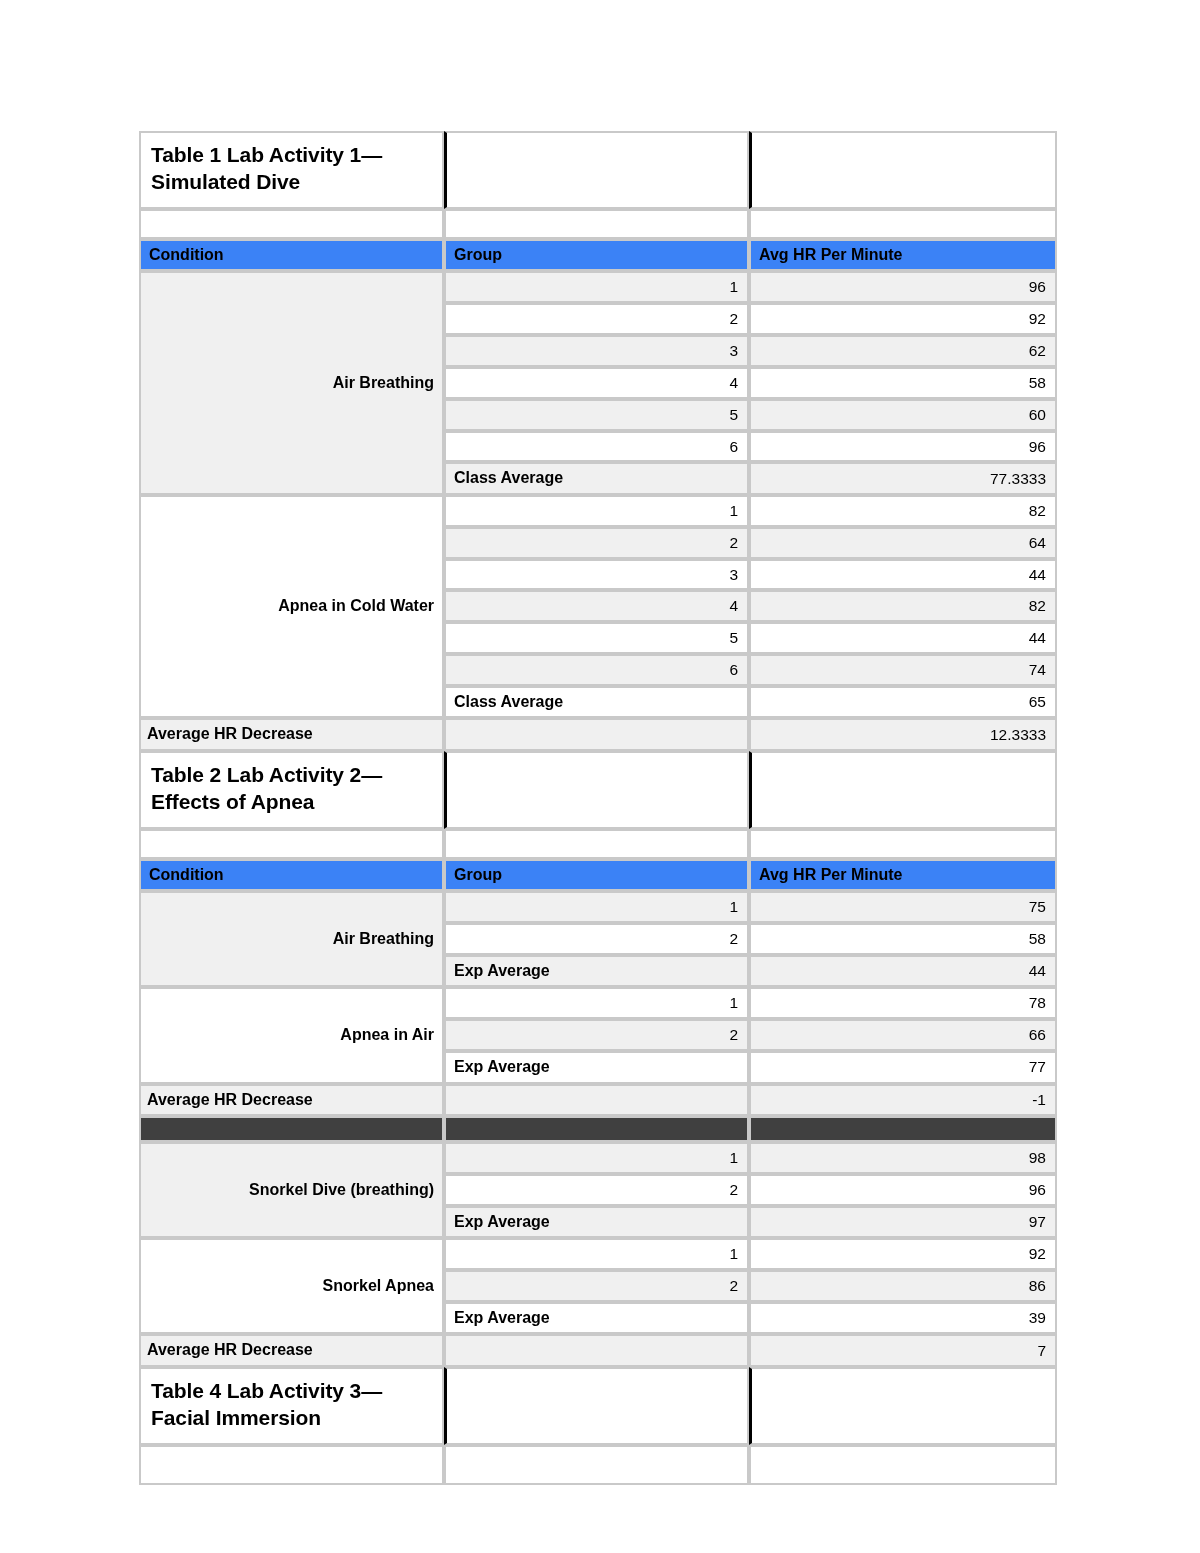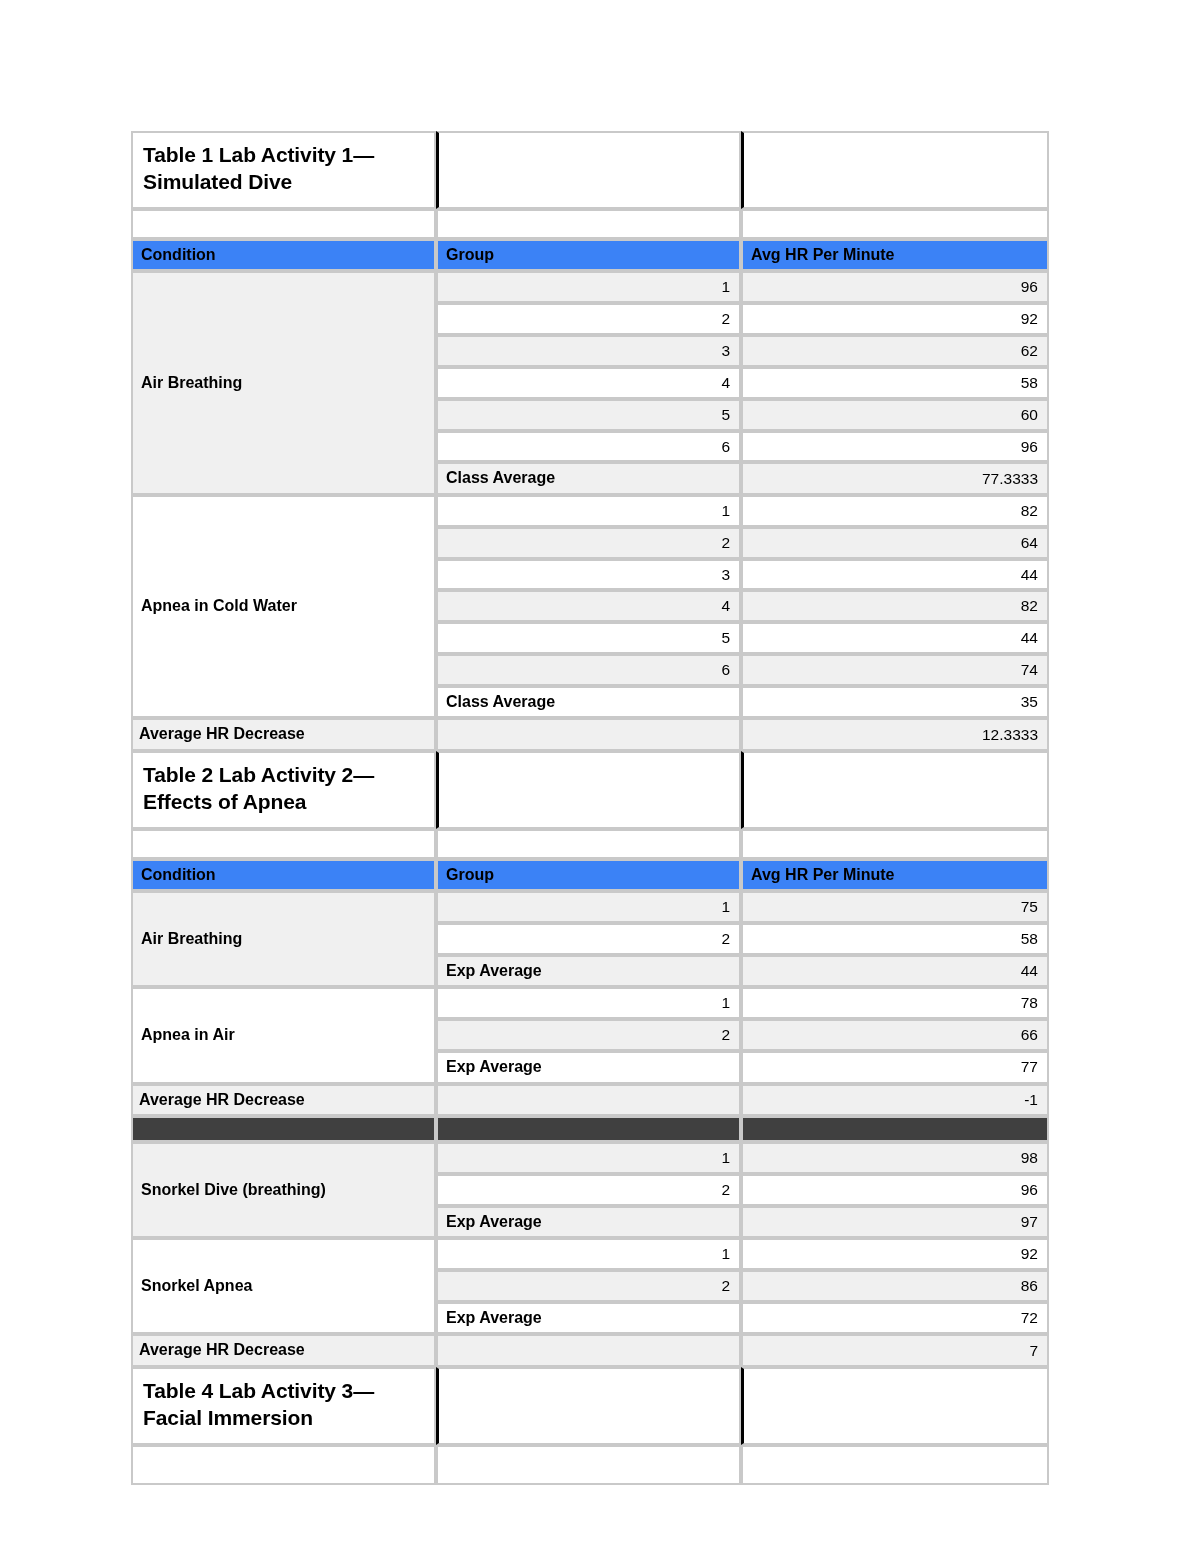--- a/index.html
+++ b/index.html
@@ -13,21 +13,21 @@
     font-family: "Liberation Sans", sans-serif;
     color: #000000;
     -webkit-font-smoothing: none;
   }
 
   .page {
     position: relative;
     width: 1200px;
     height: 1553px;
     box-sizing: border-box;
-    padding: 131px 0 0 0;
+    padding: 131px 0 0 8px;
   }
 
   .doc-table {
     width: 918px;
     margin: 0 auto 0 131px;
     border-collapse: separate;
     border-spacing: 0;
     table-layout: fixed;
   }
 
@@ -90,21 +90,21 @@
     font-weight: bold;
   }
 
   
   tr.data-row td { height: 29.5px; }
   td.num {
     text-align: right;
     padding-right: 9px;
   }
   td.cond-label {
-    text-align: left;
+    text-align: right;
     font-weight: bold;
     font-size: 16px;
     vertical-align: middle;
   }
   td.sub-label {
     font-weight: bold;
     font-size: 16px;
     text-align: left;
   }
   td.rowlabel {
@@ -207,21 +207,21 @@
       <tr class="data-row">
         <td class="num white">5</td>
         <td class="num white">44</td>
       </tr>
       <tr class="data-row">
         <td class="num shade">6</td>
         <td class="num shade">74</td>
       </tr>
       <tr class="data-row">
         <td class="sub-label white">Class Average</td>
-        <td class="num white">35</td>
+        <td class="num white">65</td>
       </tr>
 
       <tr class="data-row">
         <td class="rowlabel shade">Average HR Decrease</td>
         <td class="shade"></td>
         <td class="num shade">12.3333</td>
       </tr>
 
       <tr class="title-row">
         <td class="title-cell white">Table 2 Lab Activity 2—Effects of Apnea</td>
@@ -299,21 +299,21 @@
         <td class="cond-label white" rowspan="3">Snorkel Apnea</td>
         <td class="num white">1</td>
         <td class="num white">92</td>
       </tr>
       <tr class="data-row">
         <td class="num shade">2</td>
         <td class="num shade">86</td>
       </tr>
       <tr class="data-row">
         <td class="sub-label white">Exp Average</td>
-        <td class="num white">72</td>
+        <td class="num white">39</td>
       </tr>
 
       <tr class="data-row">
         <td class="rowlabel shade">Average HR Decrease</td>
         <td class="shade"></td>
         <td class="num shade">7</td>
       </tr>
 
       <tr class="title-row">
         <td class="title-cell white">Table 4 Lab Activity 3—Facial Immersion</td>

